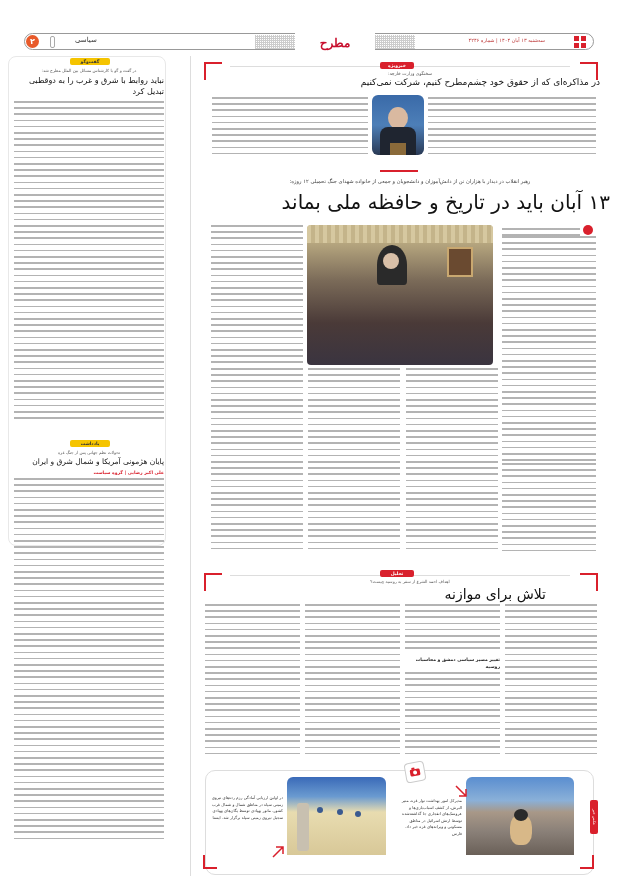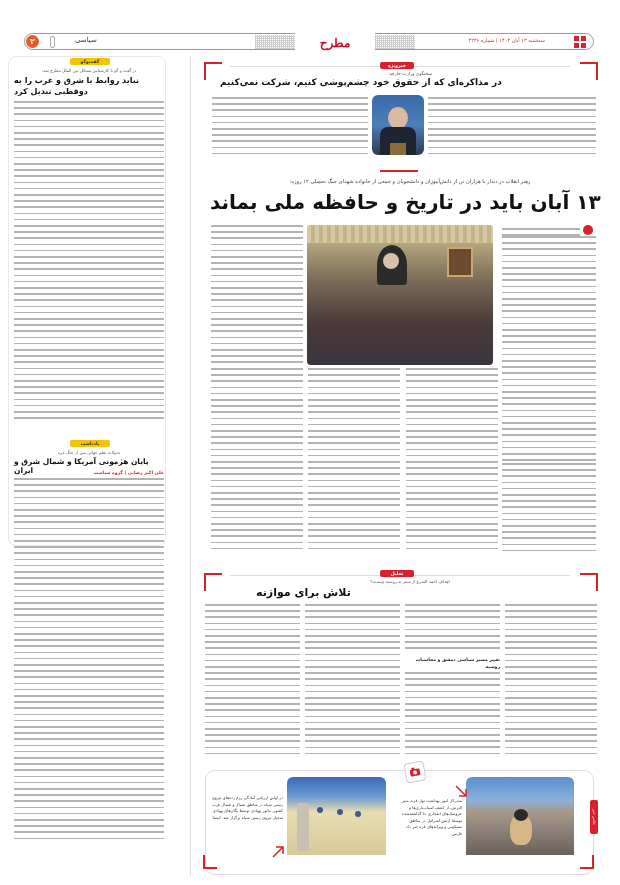--- a/index.html
+++ b/index.html
@@ -11,21 +11,21 @@
 .hdr-logo span{font-family:"DejaVu Serif",serif;font-size:12px;color:#c8102e;font-weight:bold}
 .hdr-grid{top:1px;height:14px;width:68px;background-image:repeating-linear-gradient(0deg,#ccc 0 1px,transparent 1px 2px),repeating-linear-gradient(90deg,#ccc 0 1px,transparent 1px 2px)}
 .hdr-icon{right:6px;top:0px;width:14px;height:14px}
 .hdr-page{left:1px;top:1px;width:13px;height:13px;border-radius:50%;background:#e85a2a;color:#fff;font-size:8px;display:flex;align-items:center;justify-content:center;font-weight:bold}
 .hdr-sec{left:50px;top:2px;font-size:7px;color:#333}
 .hdr-vert{left:25px;top:2px;width:5px;height:12px;border:1px solid #aaa;border-radius:2px}
 .tag{height:7px;font-size:4.5px;color:#fff;display:flex;align-items:center;justify-content:center;border-radius:2px;font-weight:bold}
 .tag.red{background:#d9202c}
 .tag.yellow{background:#f5c400;color:#333}
 .kicker{font-size:4.5px;color:#555;text-align:center}
-.headline{font-weight:bold;text-align:left;color:#111}
+.headline{font-weight:normal;text-align:right;color:#111}
 .col-text{font-size:3.6px;line-height:6.4px;color:#666;text-align:justify;overflow:hidden}
 .gray-lines{background:repeating-linear-gradient(180deg,#9a9a9a 0 1.6px,transparent 1.6px 6.2px);opacity:.75}
 .bracket{width:18px;height:18px;border-color:#d9202c;border-style:solid}
 .photo{border-radius:6px;overflow:hidden}
 .divider{background:#ddd}
 .panel{border:1px solid #ddd;border-radius:10px}
 .red-bar{background:#d9202c}
 </style>
 </head>
 <body>
@@ -48,21 +48,21 @@
   <div class="abs hdr-sec">سیاسی</div>
   <div class="abs hdr-vert"></div>
   <div class="abs hdr-page">۲</div>
 </div>
 
 <div class="abs bracket" style="left:204px;top:62px;border-width:2px 0 0 2px"></div>
 <div class="abs bracket" style="left:580px;top:62px;border-width:2px 2px 0 0"></div>
 <div class="abs divider" style="left:230px;top:66px;width:340px;height:1px"></div>
 <div class="abs tag red" style="left:380px;top:62px;width:34px">خبرویژه</div>
 <div class="abs kicker" style="left:260px;top:71px;width:300px">سخنگوی وزارت خارجه:</div>
-<div class="abs headline" style="left:220px;top:77px;width:380px;font-size:9px">در مذاکره‌ای که از حقوق خود چشم‌پوشی کنیم، شرکت نمی‌کنیم</div>
+<div class="abs headline" style="left:220px;top:77px;width:380px;font-size:9px">در مذاکره‌ای که از حقوق خود چشم‌مطرح کنیم، شرکت نمی‌کنیم</div>
 <div class="abs col-text gray-lines" style="left:428px;top:97px;width:168px;height:58px"></div>
 <div class="abs photo" style="left:372px;top:95px;width:52px;height:60px;background:linear-gradient(180deg,#3a6aa8 0%,#4d7fb8 50%,#2a3a55 100%)">
   <div class="abs" style="left:16px;top:12px;width:20px;height:22px;border-radius:50%;background:#d9b9a0"></div>
   <div class="abs" style="left:8px;top:32px;width:36px;height:28px;border-radius:8px 8px 0 0;background:#1f2530"></div>
   <div class="abs" style="left:18px;top:48px;width:16px;height:12px;background:#8a6a3a"></div>
 </div>
 <div class="abs col-text gray-lines" style="left:212px;top:97px;width:156px;height:58px"></div>
 
 <div class="abs red-bar" style="left:380px;top:170px;width:38px;height:2px"></div>
 <div class="abs kicker" style="left:210px;top:178px;width:400px;font-size:5.2px;color:#444">رهبر انقلاب در دیدار با هزاران تن از دانش‌آموزان و دانشجویان و جمعی از خانواده شهدای جنگ تحمیلی ۱۲ روزه:</div>
@@ -95,21 +95,21 @@
 <div class="abs" style="left:14px;top:470px;width:150px;font-size:4.5px;color:#d9202c;font-weight:bold">علی اکبر رضایی | گروه سیاست</div>
 <div class="abs col-text gray-lines" style="left:14px;top:478px;width:150px;height:362px"></div>
 
 <div class="abs divider" style="left:190px;top:56px;width:1px;height:820px"></div>
 
 <div class="abs bracket" style="left:204px;top:573px;border-width:2px 0 0 2px"></div>
 <div class="abs bracket" style="left:580px;top:573px;border-width:2px 2px 0 0"></div>
 <div class="abs divider" style="left:230px;top:575px;width:340px;height:1px"></div>
 <div class="abs tag red" style="left:380px;top:570px;width:34px">تحلیل</div>
 <div class="abs kicker" style="left:260px;top:579px;width:300px;font-size:4.2px">اهداف احمد الشرع از سفر به روسیه چیست؟</div>
-<div class="abs headline" style="left:256px;top:586px;width:300px;font-size:11px">تلاش برای موازنه</div>
+<div class="abs headline" style="left:246px;top:586px;width:300px;font-size:14px">تلاش برای موازنه</div>
 <div class="abs col-text gray-lines" style="left:505px;top:604px;width:92px;height:150px"></div>
 <div class="abs col-text gray-lines" style="left:405px;top:604px;width:95px;height:48px"></div>
 <div class="abs" style="left:405px;top:656px;width:95px;font-size:4.5px;font-weight:bold;color:#222;line-height:7px">تغییر مسیر سیاسی دمشق و محاسبات روسیه</div>
 <div class="abs col-text gray-lines" style="left:405px;top:672px;width:95px;height:82px"></div>
 <div class="abs col-text gray-lines" style="left:305px;top:604px;width:95px;height:150px"></div>
 <div class="abs col-text gray-lines" style="left:205px;top:604px;width:95px;height:150px"></div>
 
 <div class="abs panel" style="left:205px;top:770px;width:389px;height:105px"></div>
 <div class="abs" style="left:405px;top:762px;width:20px;height:20px;border:1px solid #ccc;border-radius:4px;background:#fff;transform:rotate(-10deg);display:flex;align-items:center;justify-content:center">
   <svg width="12" height="12" viewBox="0 0 12 12">

